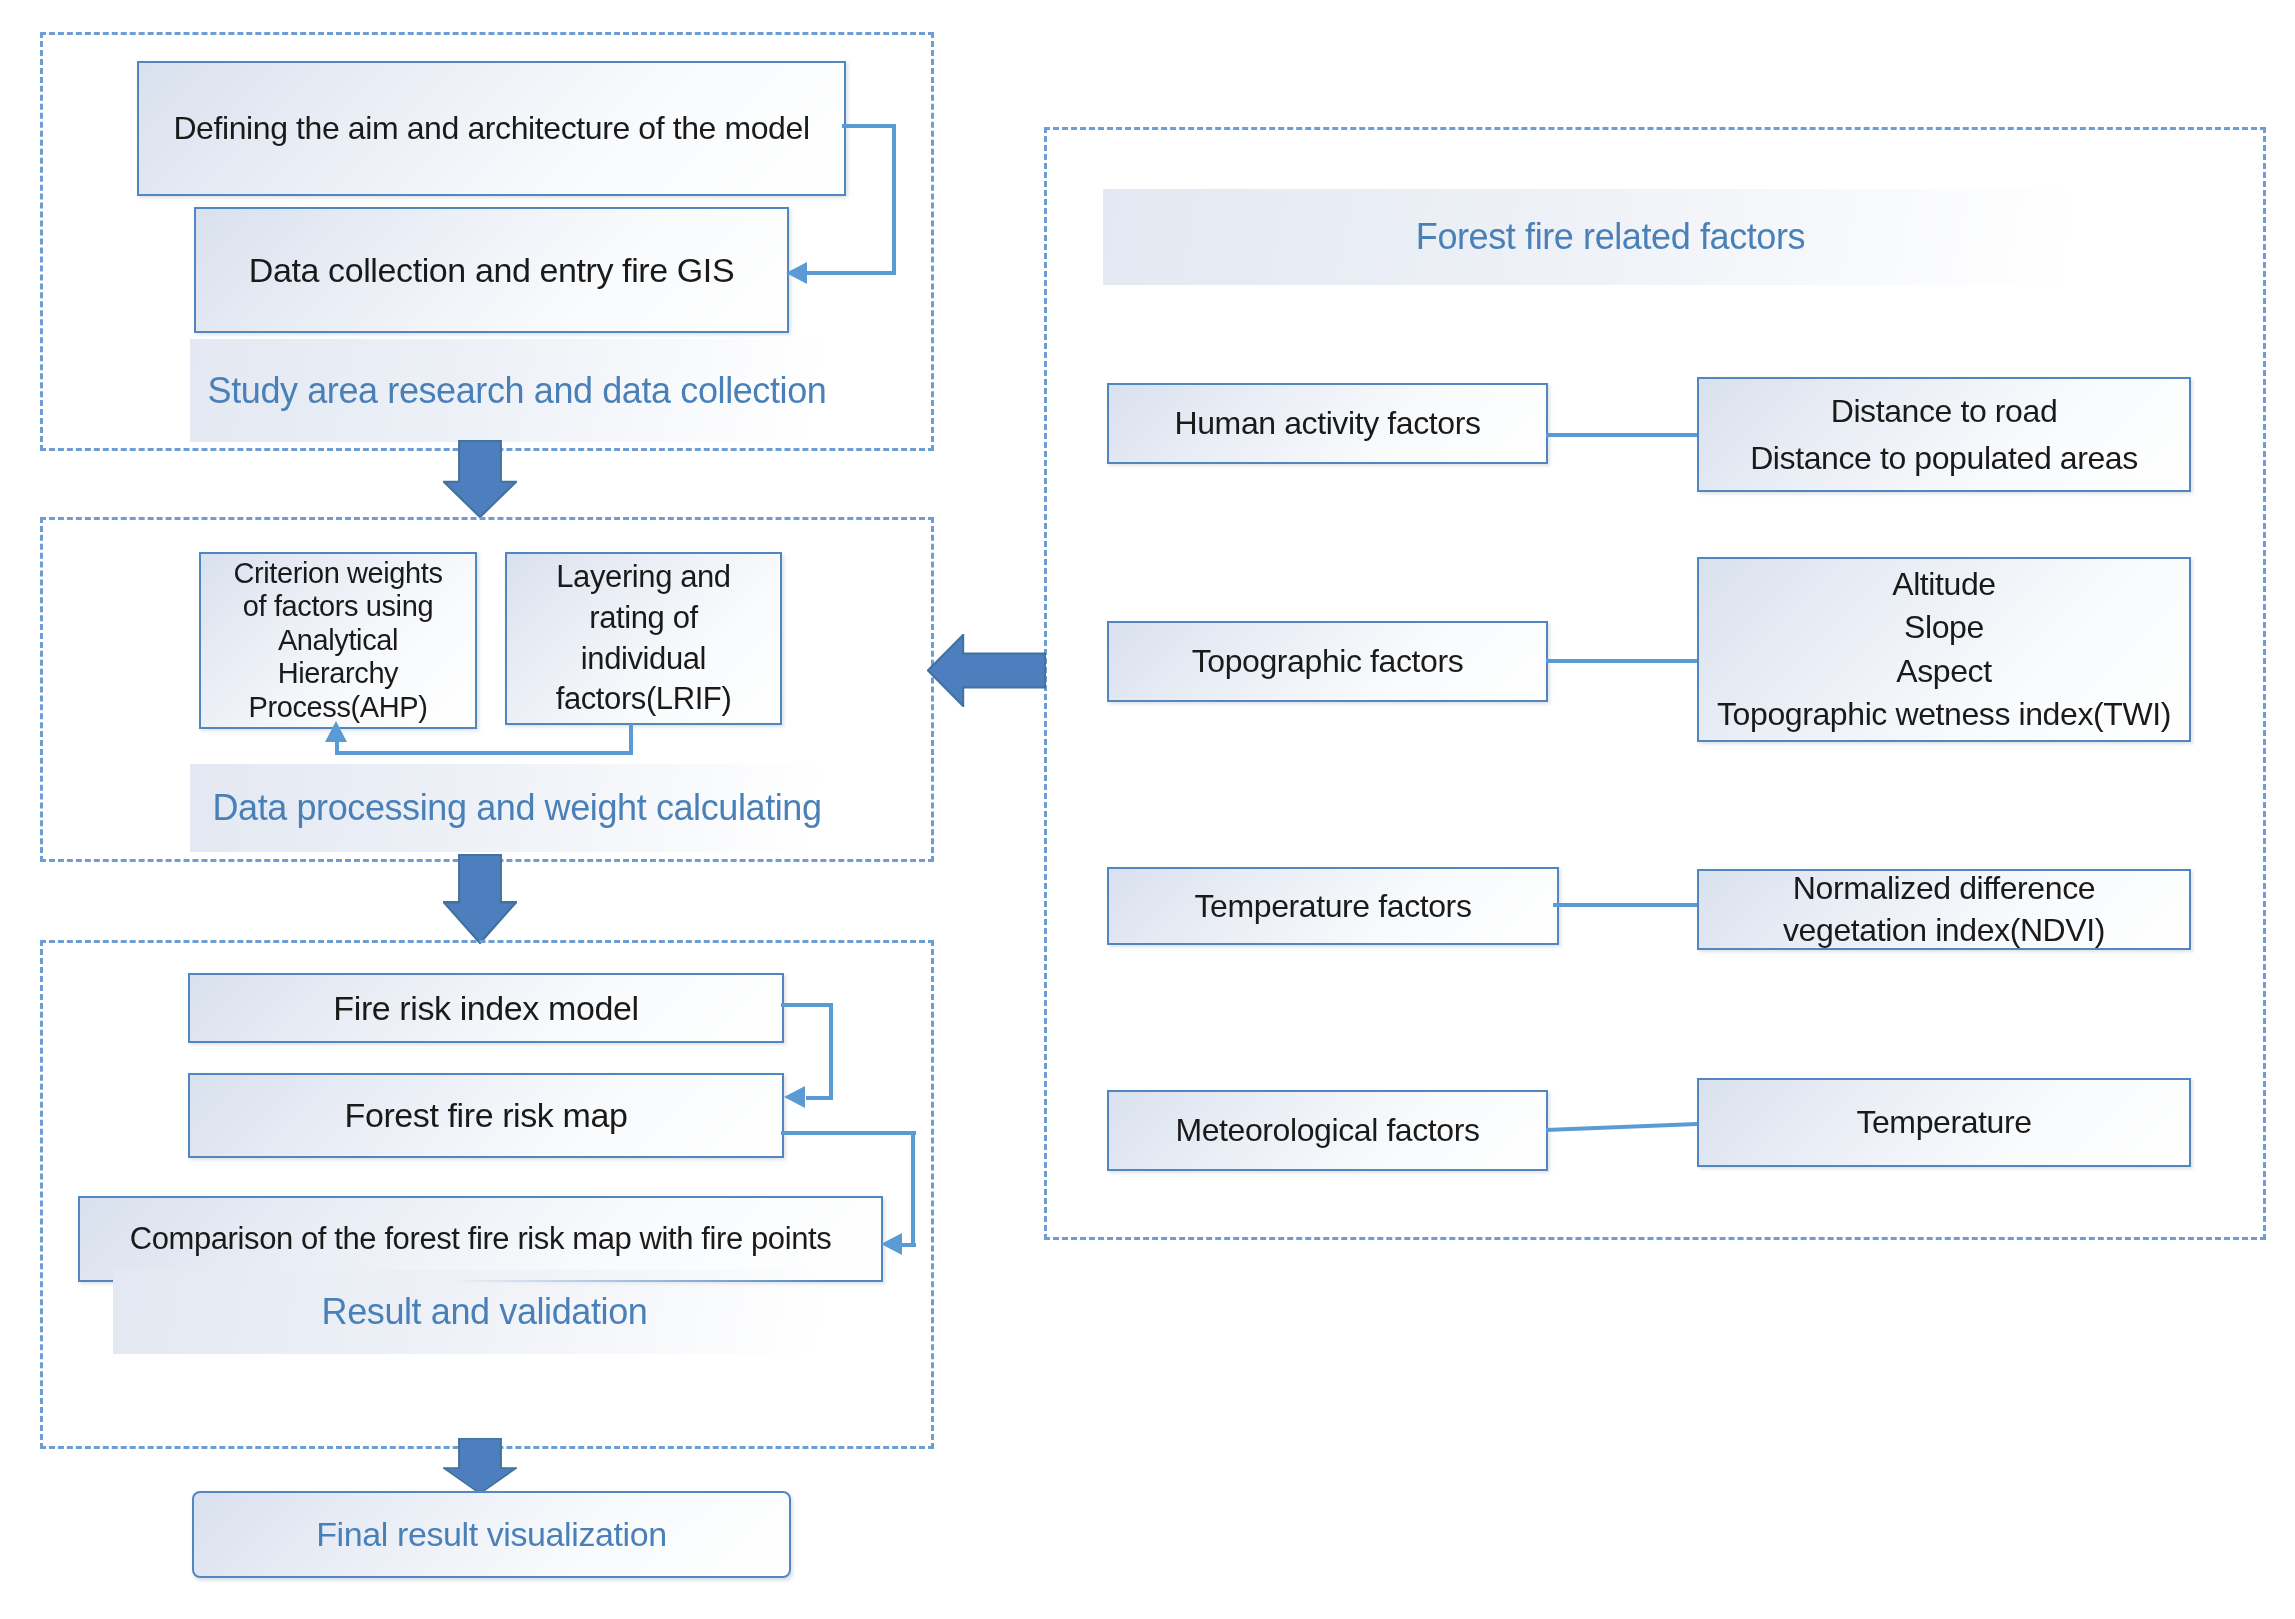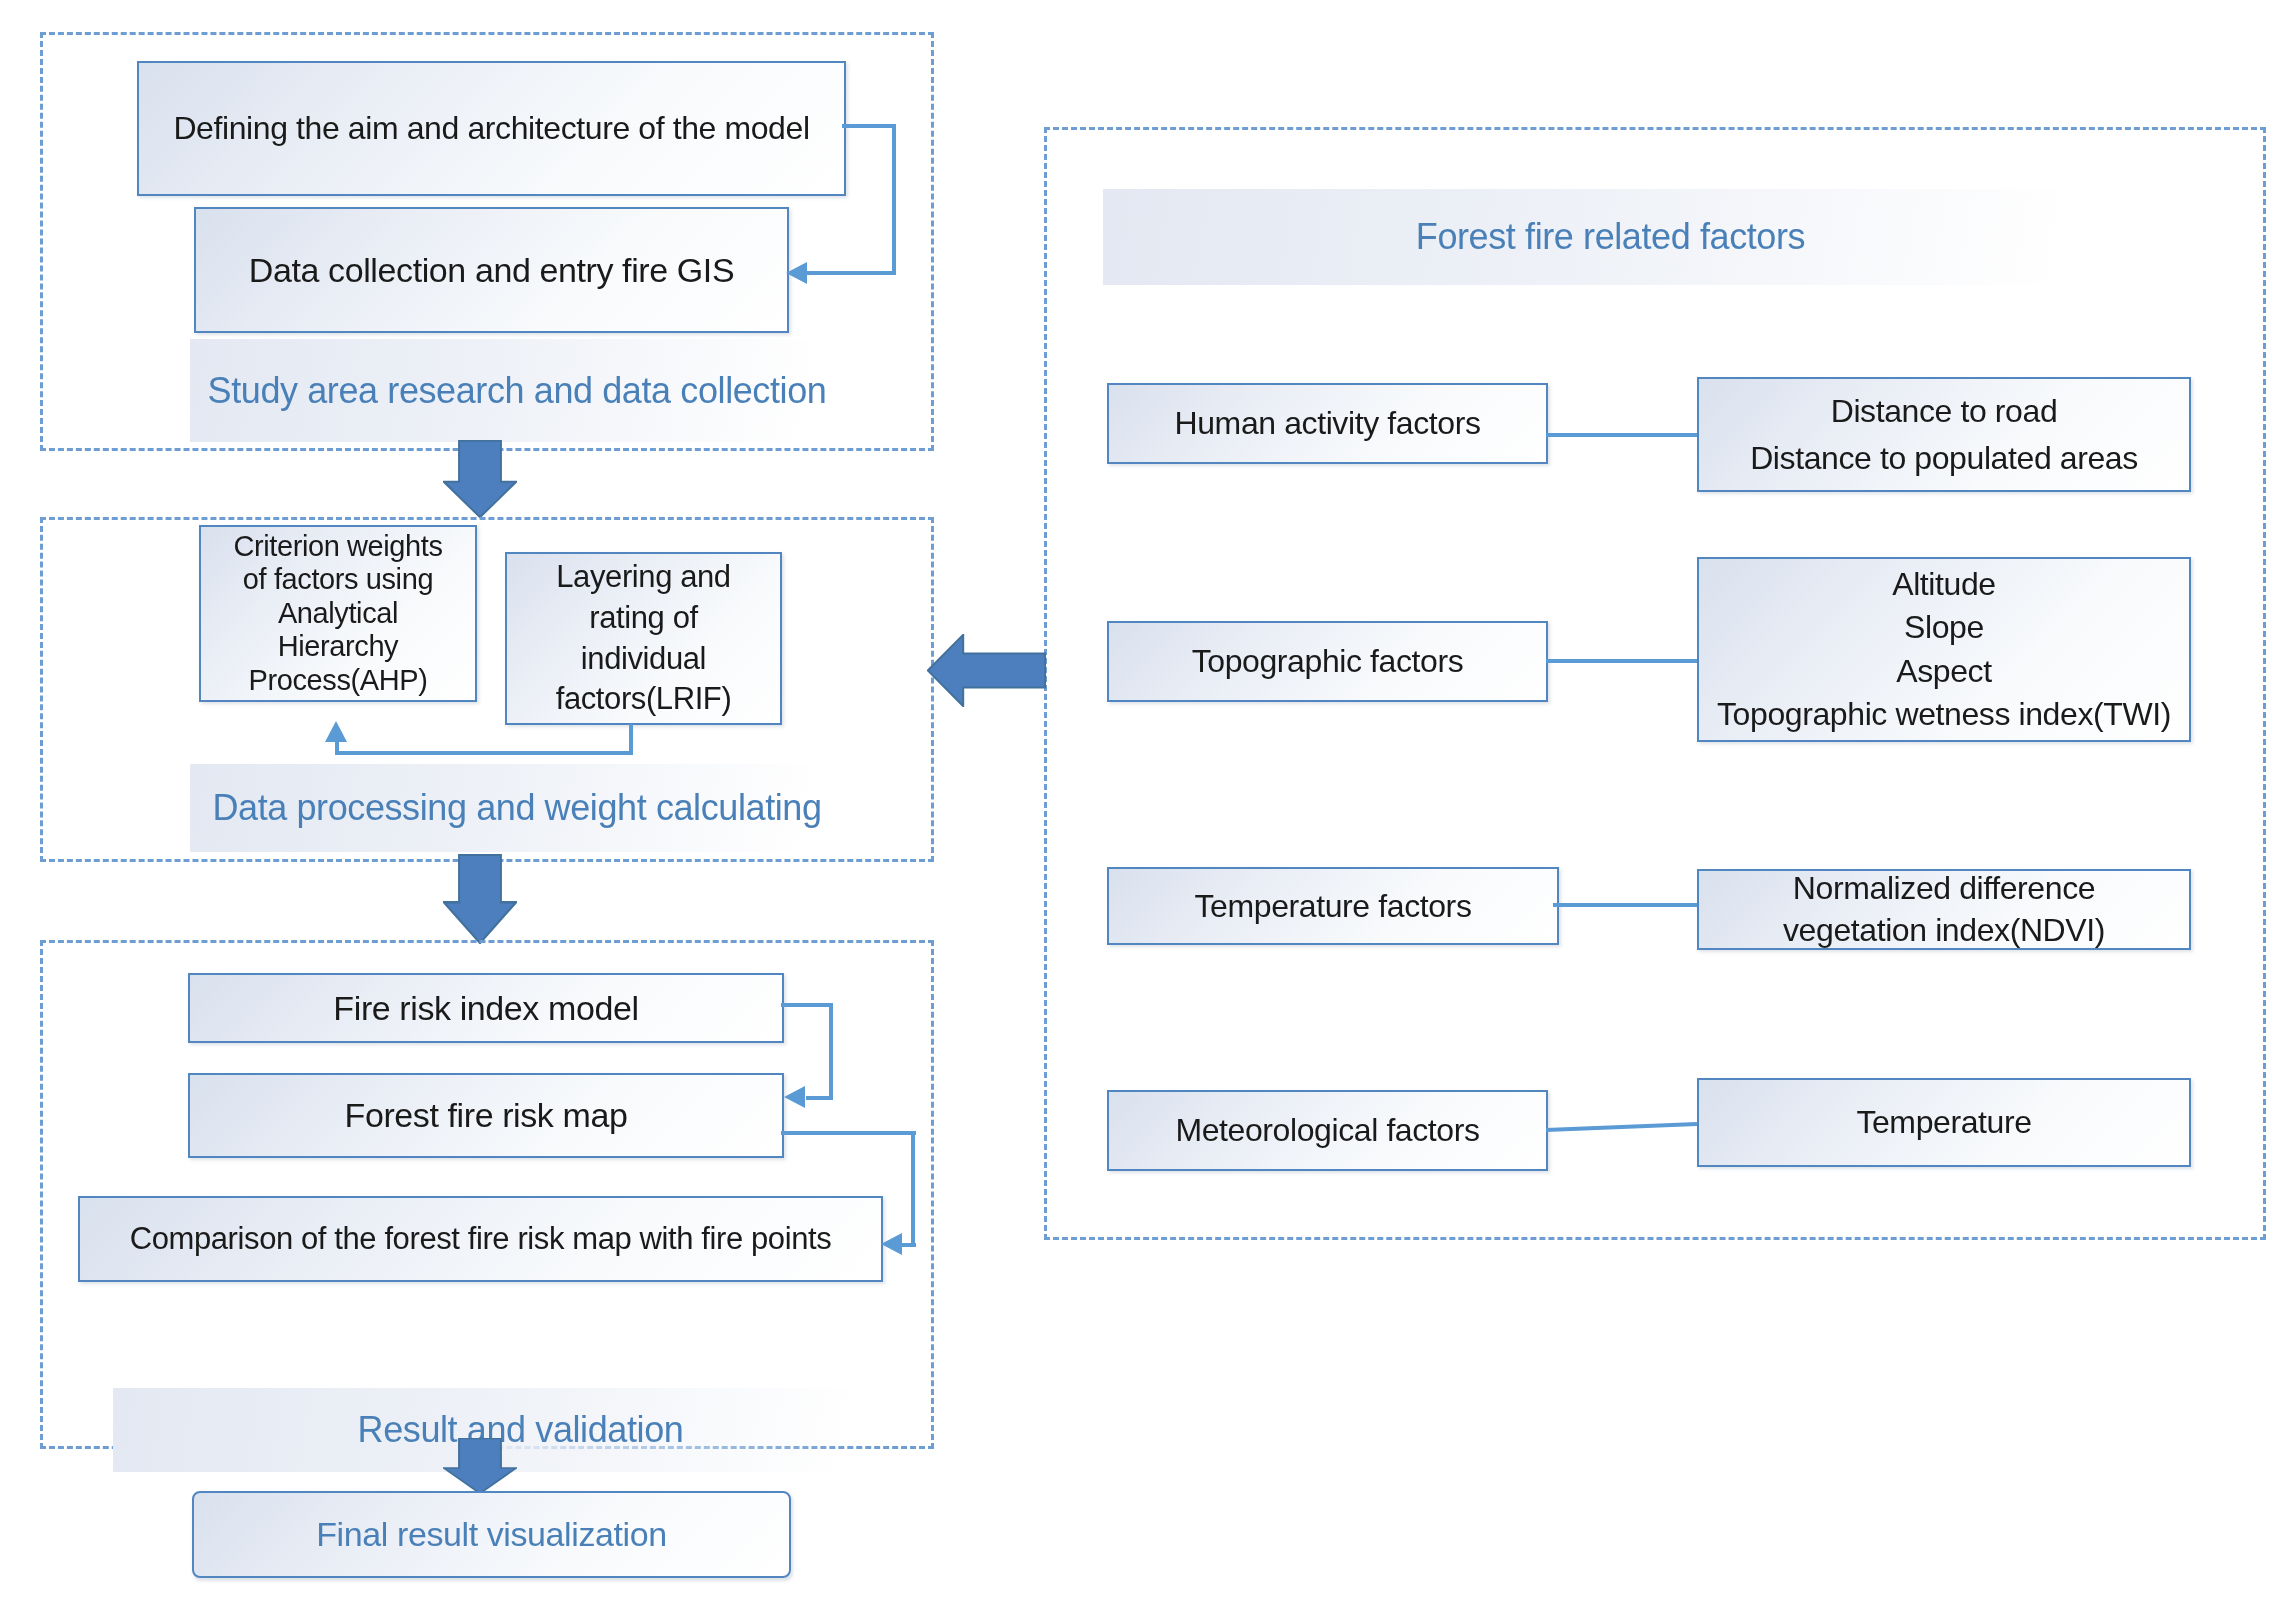--- a/index.html
+++ b/index.html
@@ -65,21 +65,21 @@
   <div class="band" style="left:190px;top:339px;width:654px;height:103px;">
       <span>Study area research and data collection</span>
     </div>
 
   <svg class="bigarrow" style="left:443px;top:440px;" width="74" height="78" viewBox="0 0 92 97" preserveAspectRatio="none">
     <polygon points="20,1 72,1 72,52 91,52 46,96 1,52 20,52" fill="#4d7ebd" stroke="#41719c" stroke-width="2.5"></polygon>
   </svg>
 
   <div class="panel" style="left:40px;top:517px;width:888px;height:339px;"></div>
 
-  <div class="box pre" style="left:199px;top:525px;width:274px;height:173px;font-size:29px;line-height:1.15;"><span class="pre">Criterion weights
+  <div class="box pre" style="left:199px;top:552px;width:274px;height:173px;font-size:29px;line-height:1.15;"><span class="pre">Criterion weights
 of factors using
 Analytical
 Hierarchy
 Process(AHP)</span></div>
 
   <div class="box pre" style="left:505px;top:552px;width:273px;height:169px;font-size:31px;line-height:1.32;"><span class="pre">Layering and
 rating of
 individual
 factors(LRIF)</span></div>
 
@@ -113,21 +113,21 @@
 
   <div class="box nowrap" style="left:78px;top:1196px;width:801px;height:82px;font-size:31px;">
       <span>Comparison of the forest fire risk map with fire points</span>
     </div>
 
   <div class="hline" style="left:781px;top:1131px;width:135px;"></div>
   <div class="vline" style="left:911px;top:1131px;height:116px;"></div>
   <div class="hline" style="left:901px;top:1243px;width:14.5px;"></div>
   <div class="ah-left" style="left:881px;top:1233px;"></div>
 
-  <div class="band" style="left:113px;top:1388px;width:743px;height:84px;padding-left:36px;">
+  <div class="band" style="left:113px;top:1270px;width:743px;height:84px;">
       <span>Result and validation</span>
     </div>
 
   <svg class="bigarrow" style="left:443px;top:1438px;" width="74" height="56" viewBox="0 0 92 97" preserveAspectRatio="none">
     <polygon points="20,1 72,1 72,52 91,52 46,96 1,52 20,52" fill="#4d7ebd" stroke="#41719c" stroke-width="2.5"></polygon>
   </svg>
 
   <div class="box nowrap blue-text" style="left:192px;top:1491px;width:595px;height:83px;border-radius:8px;">
       <span>Final result visualization</span>
     </div>

